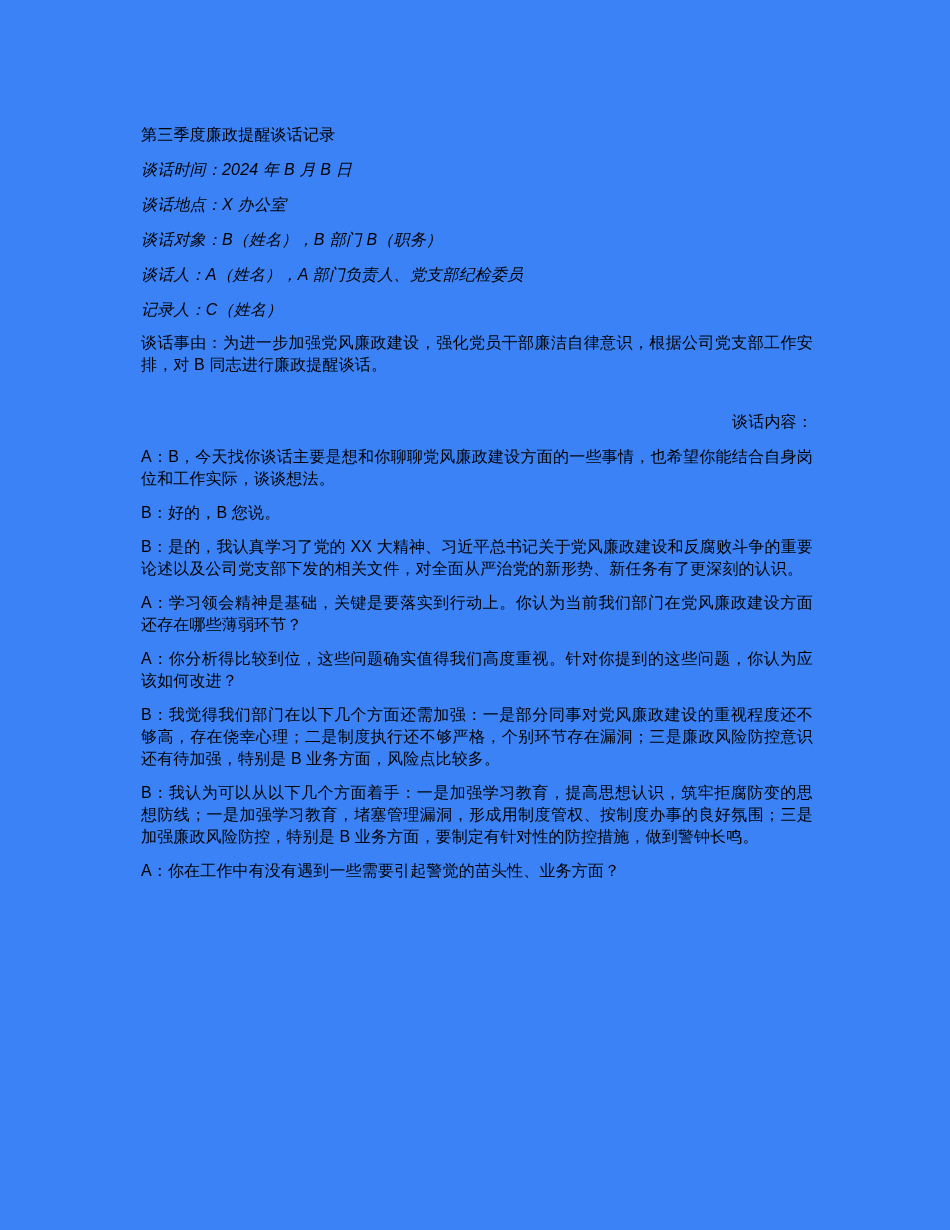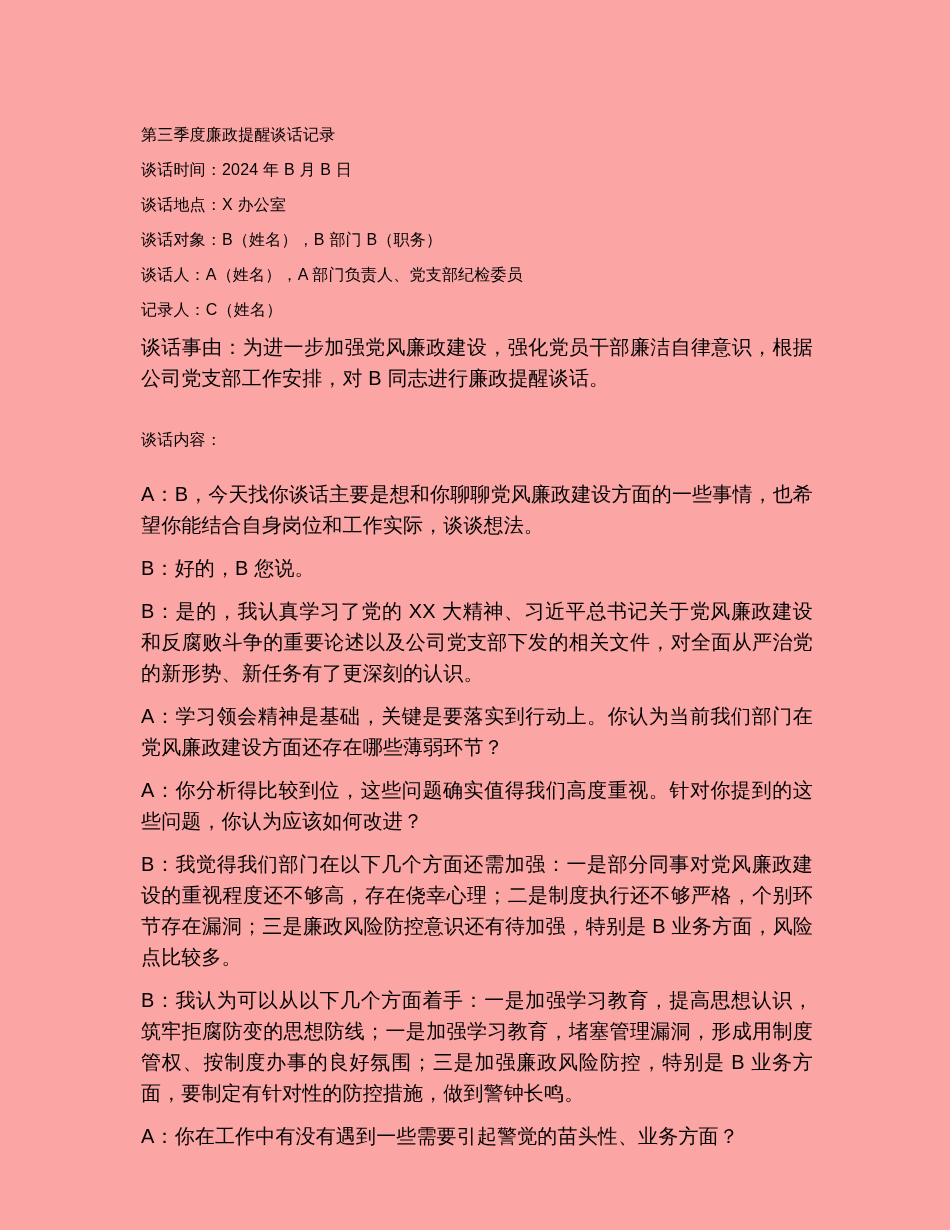--- a/index.html
+++ b/index.html
@@ -11,21 +11,21 @@
     width: 950px;
     height: 1230px;
     font-family: "Liberation Sans", "DejaVu Sans", sans-serif;
     color: #000000;
     -webkit-font-smoothing: antialiased;
   }
   .page {
     position: relative;
     width: 950px;
     height: 1230px;
-    background: #fca5a5;
+    background: #3b82f6;
     overflow: hidden;
   }
   .content {
     position: absolute;
     left: 141px;
     top: 122px;
     width: 672px;
   }
   .doc-title {
     font-size: 16px;
@@ -33,36 +33,38 @@
     margin: 0 0 10px 0;
     text-align: left;
     letter-spacing: 0.2px;
   }
   .meta-line {
     font-size: 16px;
     line-height: 25px;
     margin: 0 0 10px 0;
     letter-spacing: 0.2px;
     white-space: nowrap;
+    font-style: italic;
   }
   .para {
-    font-size: 20px;
-    line-height: 31px;
+    font-size: 16px;
+    line-height: 22px;
     margin: 0 0 12px 0;
     text-align: justify;
     text-justify: inter-character;
     letter-spacing: 0.15px;
     word-break: break-all;
   }
   .para:last-child { margin-bottom: 0; }
   .section-head {
     font-size: 16px;
     line-height: 25px;
-    margin: 0 0 27px 0;
+    margin: 0 0 12px 0;
     letter-spacing: 0.2px;
+    text-align: right;
   }
   .spacer-line {
     height: 21px;
   }
 </style>
 </head>
 <body>
 
 <div class="page">
   <div class="content">

